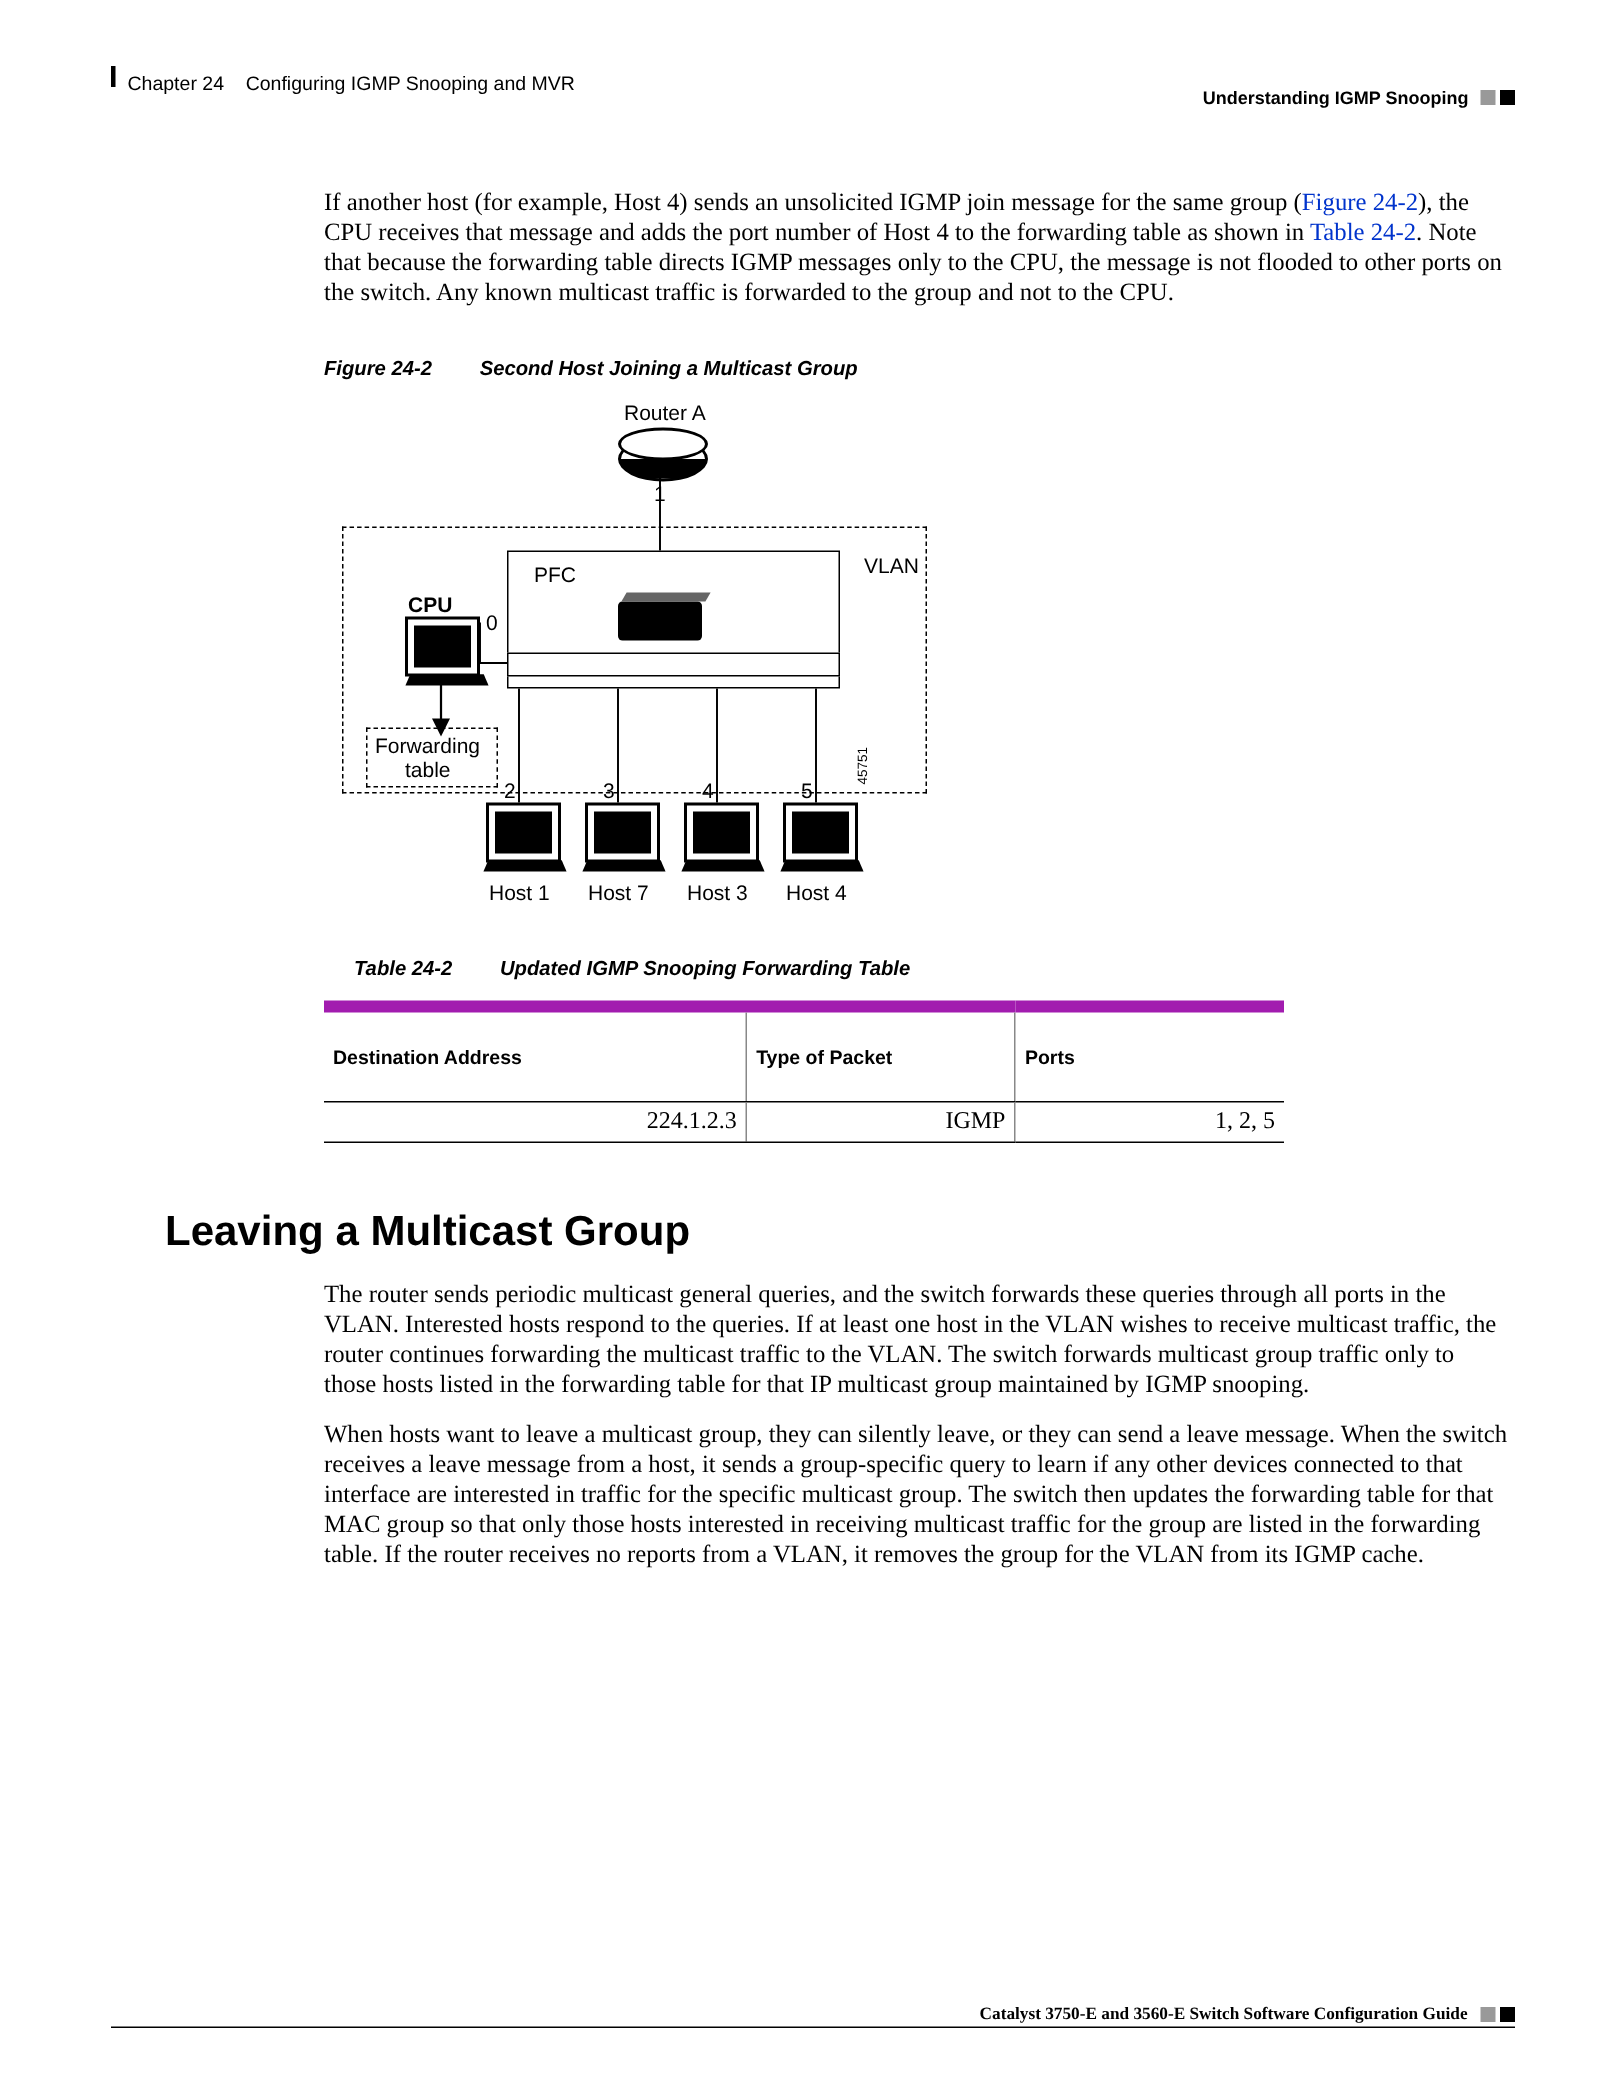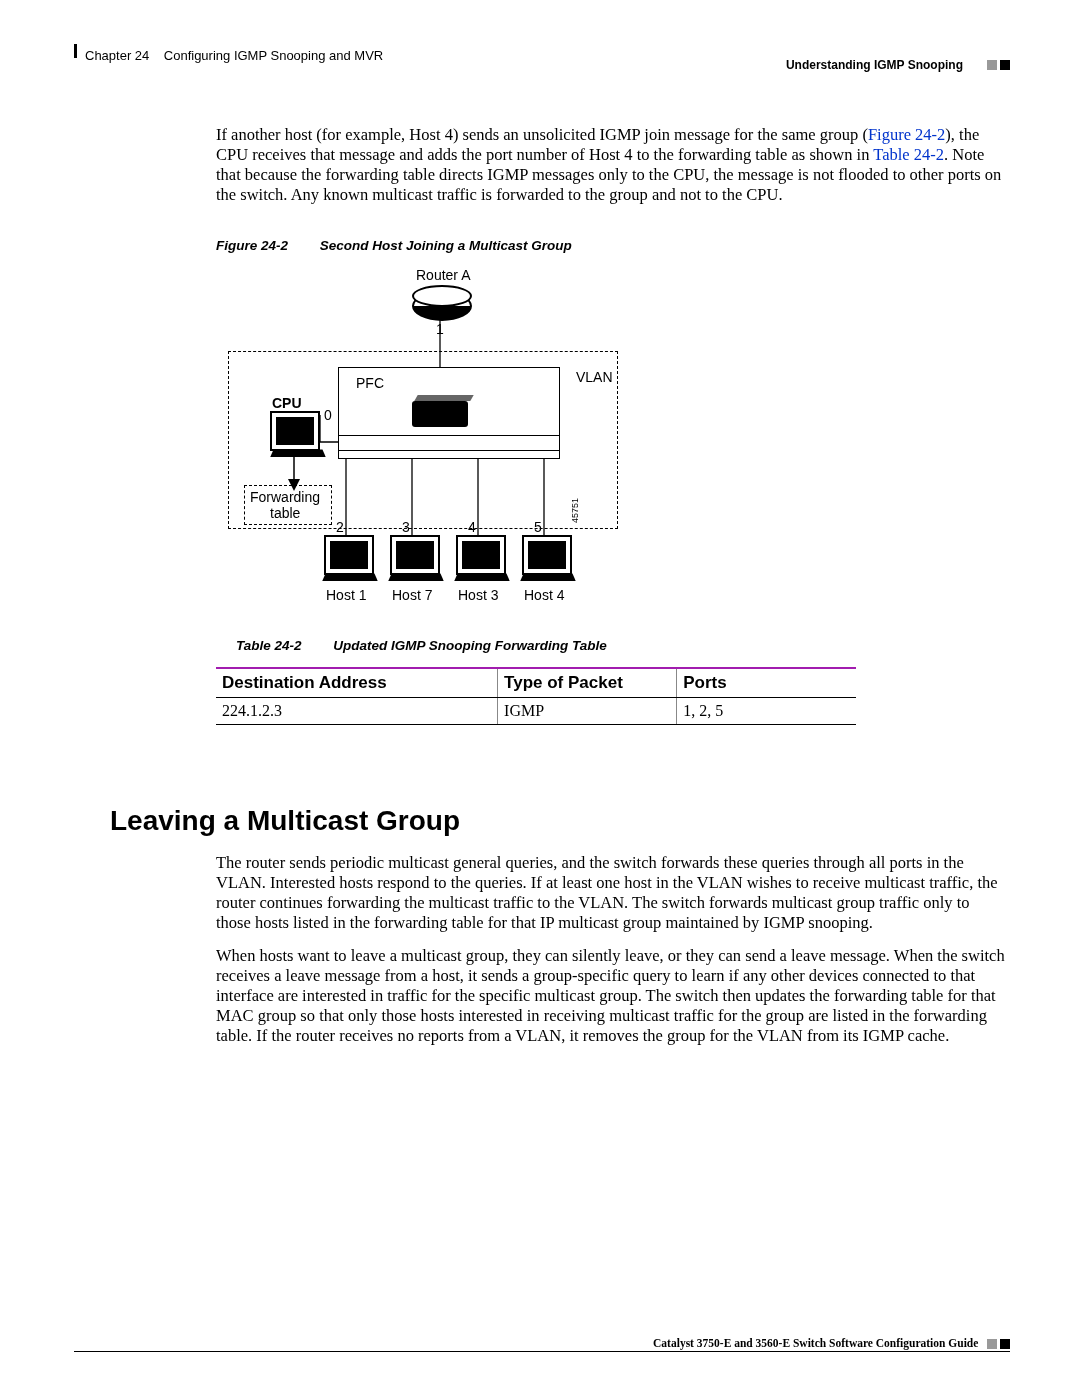--- a/index.html
+++ b/index.html
@@ -38,21 +38,21 @@
     font-size: 13px;
     font-weight: normal;
     margin-top: 10px;
   }
   .hdr-right {
     position: absolute;
     top: 58px;
     right: 70px;
     display: flex;
     align-items: center;
-    gap: 24px;
+    gap: 8px;
     font-family: Arial, Helvetica, sans-serif;
     font-size: 12px;
     font-weight: bold;
     text-align: center;
   }
   .sq {
     width: 10px; height: 10px; background: #000;
   }
   .sq-light { width: 10px; height:10px; background:#999; }
 
@@ -154,31 +154,32 @@
   }
 
   
   .tbl {
     width: 640px;
     border-collapse: collapse;
     margin-top: 8px;
   }
   .tbl th {
     font-family: Arial, Helvetica, sans-serif;
-    font-size: 17px;
+    font-size: 13px;
     font-weight: bold;
     text-align: left;
-    border-top: 2px solid #a21caf;
+    border-top: 8px solid #a21caf;
     border-bottom: 1.3px solid #000;
-    padding: 4px 6px;
+    padding: 22px 6px;
   }
   .tbl td {
     font-size: 16px;
     padding: 4px 6px;
     border-bottom: 1.3px solid #000;
+    text-align: right;
   }
   .tbl .sep-l { border-left: 1.3px solid #888; }
 
   
   .section-title {
     position: absolute;
     left: 110px;
     top: 805px;
     font-family: Arial, Helvetica, sans-serif;
     font-size: 28px;

